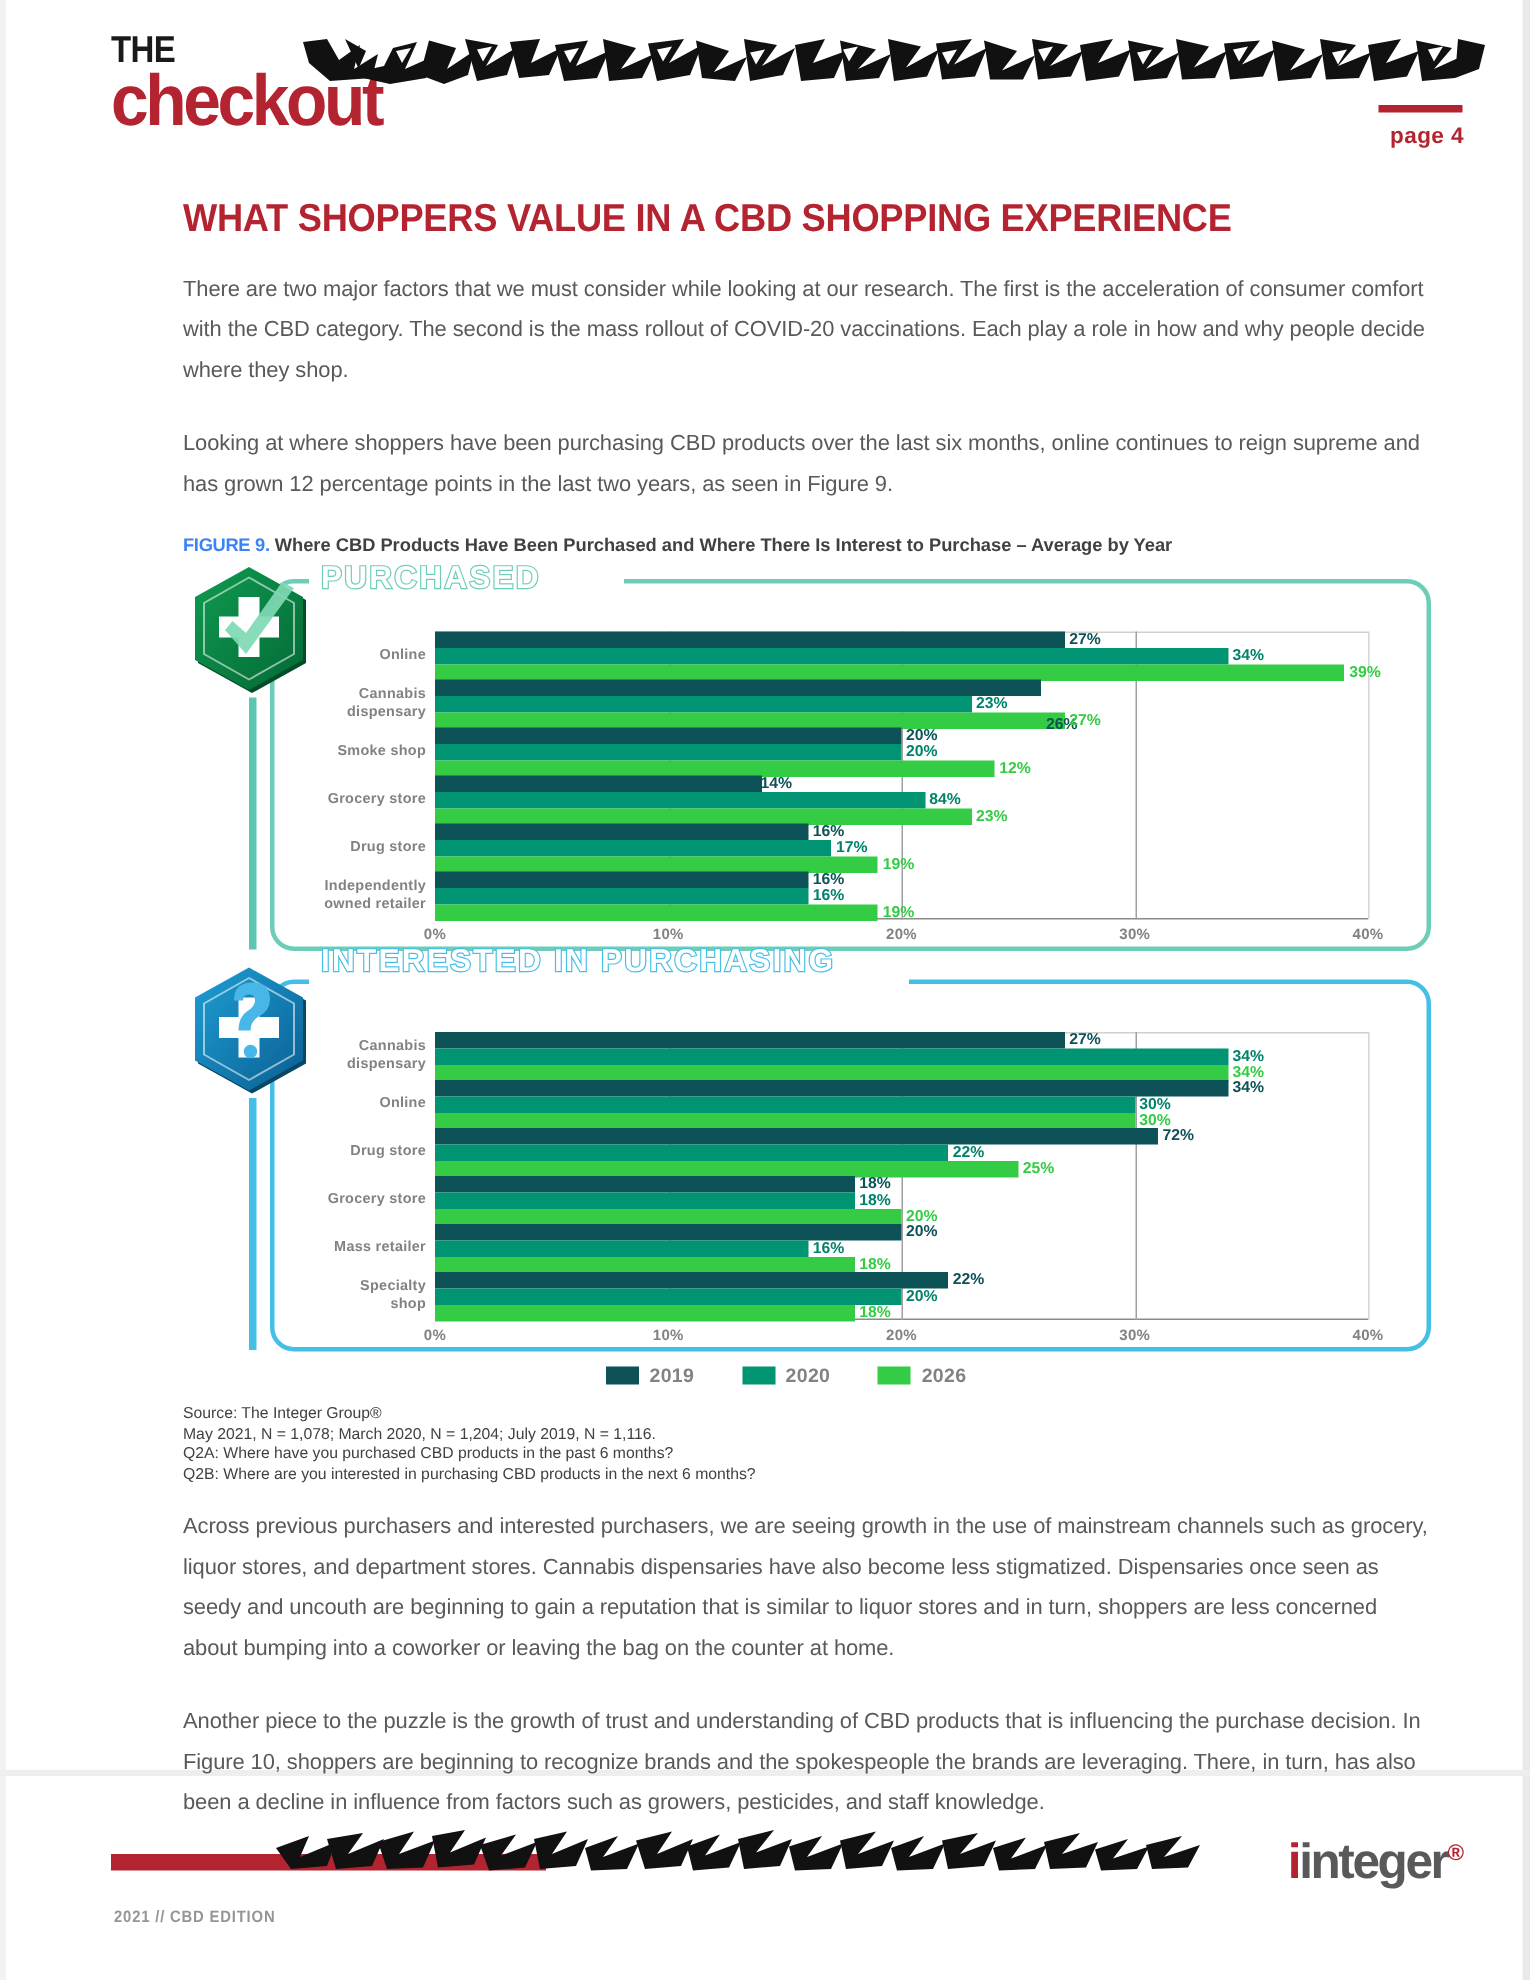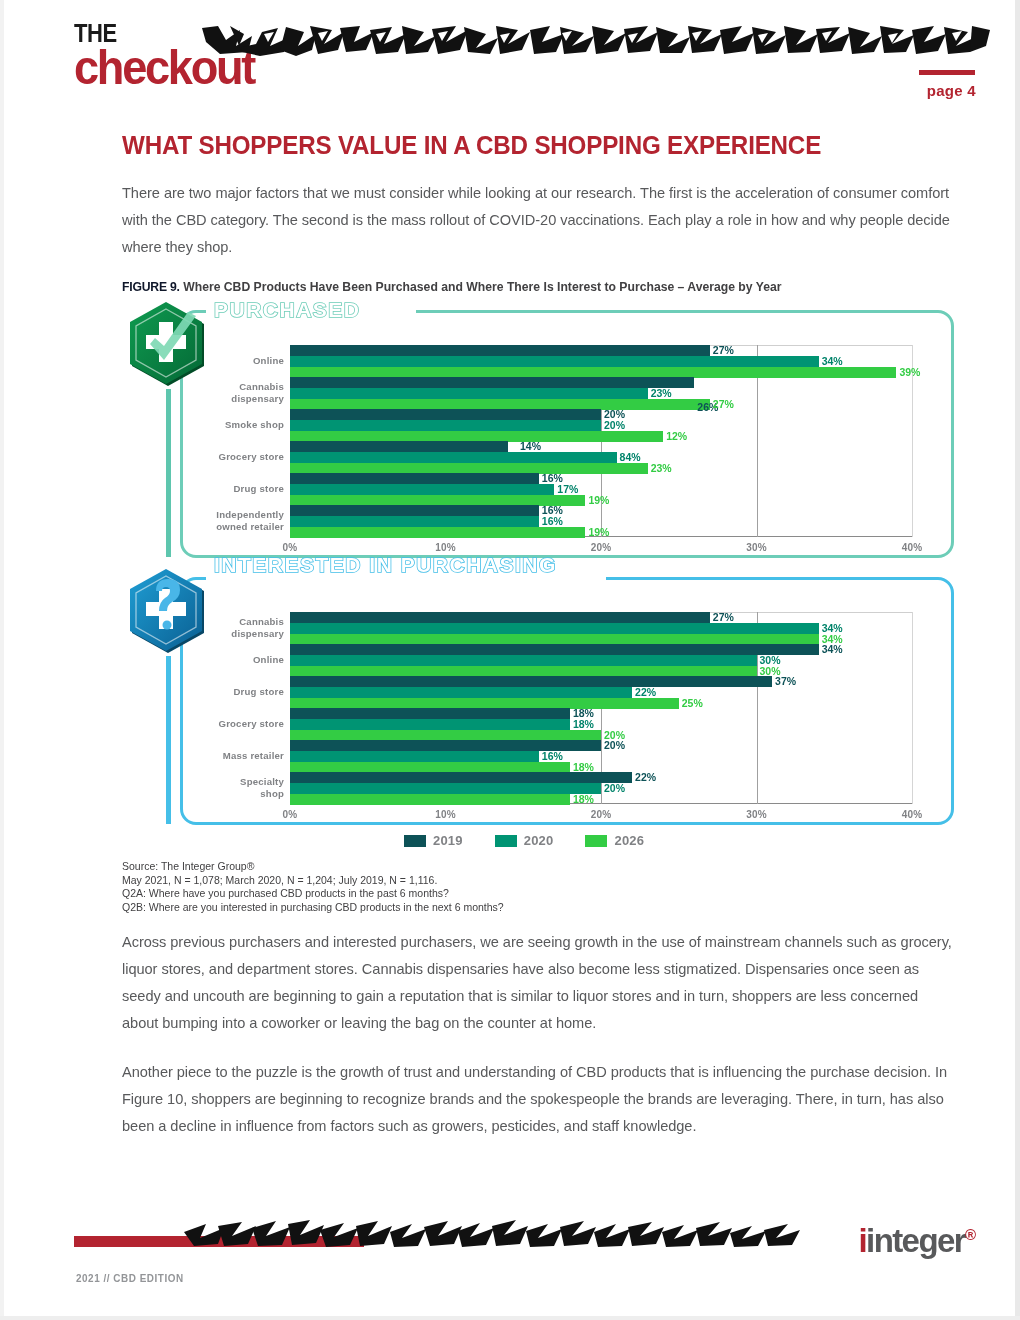--- a/index.html
+++ b/index.html
@@ -8,21 +8,21 @@
     font-family: "Liberation Sans", sans-serif;
     background: #ffffff;
     position: relative;
     overflow: hidden;
   }
 
   
   .page {
     position: absolute;
     left: 0; top: 0;
-    width: 1020px; height: 1320px;
+    width: 1020px; height: 1184px;
     background: #fff;
   }
   .page-edge-l { position:absolute; left:0; top:0; width:4px; height:1320px; background:#f2f2f2; }
   .page-edge-r { position:absolute; right:0; top:0; width:5px; height:1320px; background:#e9e9e9; }
   .page-edge-b { position:absolute; left:0; bottom:0; width:1020px; height:4px; background:#eeeeee; }
 
   
   .masthead { position:absolute; left:74px; top:22px; }
   .mast-the {
     font-family:"Liberation Sans", sans-serif;
@@ -75,21 +75,21 @@
     margin-bottom:22px;
     letter-spacing:-0.05px;
   }
 
   
   .fig-caption {
     font-size:12.2px; line-height:16px;
     color:#414042; font-weight:bold;
     margin-top:-4px; margin-bottom:10px;
   }
-  .fig-caption .fig-num { color:#0f172a; font-weight:bold; letter-spacing:-0.2px; }
+  .fig-caption .fig-num { color:#3b82f6; font-weight:bold; letter-spacing:-0.2px; }
 
   .chart-wrap { position:relative; width:832px; }
 
   
   .chart-frame {
     position:absolute;
     border:3px solid #6dcdb8;
     border-radius:16px;
   }
   .chart-frame.blue { border-color:#45bfe8; }
@@ -255,20 +255,21 @@
       </g>
     </svg>
   </div>
 
   <div class="page-num-rule"></div>
   <div class="page-num">page 4</div>
 
   <div class="content">
     <h1 class="section-title">WHAT SHOPPERS VALUE IN A CBD SHOPPING EXPERIENCE</h1>
     <p class="body">There are two major factors that we must consider while looking at our research. The first is the acceleration of consumer comfort with the CBD category. The second is the mass rollout of COVID-20 vaccinations. Each play a role in how and why people decide where they shop.</p>
+    <p class="body">Looking at where shoppers have been purchasing CBD products over the last six months, online continues to reign supreme and has grown 12 percentage points in the last two years, as seen in Figure 9.</p>
 
     <div class="fig-caption">
       <span class="fig-num">FIGURE 9.</span>
       <span>Where CBD Products Have Been Purchased and Where There Is Interest to Purchase – Average by Year</span>
     </div>
 
     <div class="chart-wrap" id="chart-wrap" style="height:600px;">
         <div class="chart-frame " style="left: 58px; top: 5px; width: 774px; height: 248px;"></div>
         <div class="frame-gap" style="left: 84px; top: 2px; position: absolute; height: 7px; width: 210px; background: rgb(255, 255, 255);"></div>
         <div class="banner-label " style="left: 92px; top: -7px;">PURCHASED</div>
@@ -323,21 +324,21 @@
         <div class="bar-val y2021" style="left: 777.45px; top: 61.5px;">39%</div>
         <div class="cat-label" style="left: 0px; width: 162px; top: 76px;">Cannabis<br>dispensary</div>
         <div class="bar-val y2019" style="left: 575.3px; top: 71.5px; margin-top: 25px;">26%</div>
         <div class="bar-val y2020" style="left: 528.65px; top: 82.5px;">23%</div>
         <div class="bar-val y2021" style="left: 590.85px; top: 93.5px;">27%</div>
         <div class="cat-label" style="left: 0px; width: 162px; top: 114px;">Smoke shop</div>
         <div class="bar-val y2019" style="left: 482px; top: 103.5px;">20%</div>
         <div class="bar-val y2020" style="left: 482px; top: 114.5px;">20%</div>
         <div class="bar-val y2021" style="left: 544.2px; top: 125.5px;">12%</div>
         <div class="cat-label" style="left: 0px; width: 162px; top: 146px;">Grocery store</div>
-        <div class="bar-val y2019" style="left: 398px; top: 135.5px;">14%</div>
+        <div class="bar-val y2019" style="left: 385px; top: 135.5px;">14%</div>
         <div class="bar-val y2020" style="left: 497.55px; top: 146.5px;">84%</div>
         <div class="bar-val y2021" style="left: 528.65px; top: 157.5px;">23%</div>
         <div class="cat-label" style="left: 0px; width: 162px; top: 178px;">Drug store</div>
         <div class="bar-val y2019" style="left: 419.8px; top: 167.5px;">16%</div>
         <div class="bar-val y2020" style="left: 435.35px; top: 178.5px;">17%</div>
         <div class="bar-val y2021" style="left: 466.45px; top: 189.5px;">19%</div>
         <div class="cat-label" style="left: 0px; width: 162px; top: 204px;">Independently<br>owned retailer</div>
         <div class="bar-val y2019" style="left: 419.8px; top: 199.5px;">16%</div>
         <div class="bar-val y2020" style="left: 419.8px; top: 210.5px;">16%</div>
         <div class="bar-val y2021" style="left: 466.45px; top: 221.5px;">19%</div>
@@ -392,21 +393,21 @@
         <div class="x-tick" style="left: 790px; top: 504px;">40%</div>
         <div class="cat-label" style="left: 0px; width: 162px; top: 311px;">Cannabis<br>dispensary</div>
         <div class="bar-val y2019" style="left: 590.85px; top: 306.5px;">27%</div>
         <div class="bar-val y2020" style="left: 699.7px; top: 317.5px;">34%</div>
         <div class="bar-val y2021" style="left: 699.7px; top: 328.5px;">34%</div>
         <div class="cat-label" style="left: 0px; width: 162px; top: 349px;">Online</div>
         <div class="bar-val y2019" style="left: 699.7px; top: 338.5px;">34%</div>
         <div class="bar-val y2020" style="left: 637.5px; top: 349.5px;">30%</div>
         <div class="bar-val y2021" style="left: 637.5px; top: 360.5px;">30%</div>
         <div class="cat-label" style="left: 0px; width: 162px; top: 381px;">Drug store</div>
-        <div class="bar-val y2019" style="left: 653.05px; top: 370.5px;">37%</div>
+        <div class="bar-val y2019" style="left: 653.05px; top: 370.5px;">72%</div>
         <div class="bar-val y2020" style="left: 513.1px; top: 381.5px;">22%</div>
         <div class="bar-val y2021" style="left: 559.75px; top: 392.5px;">25%</div>
         <div class="cat-label" style="left: 0px; width: 162px; top: 413px;">Grocery store</div>
         <div class="bar-val y2019" style="left: 450.9px; top: 402.5px;">18%</div>
         <div class="bar-val y2020" style="left: 450.9px; top: 413.5px;">18%</div>
         <div class="bar-val y2021" style="left: 482px; top: 424.5px;">20%</div>
         <div class="cat-label" style="left: 0px; width: 162px; top: 445px;">Mass retailer</div>
         <div class="bar-val y2019" style="left: 482px; top: 434.5px;">20%</div>
         <div class="bar-val y2020" style="left: 419.8px; top: 445.5px;">16%</div>
         <div class="bar-val y2021" style="left: 450.9px; top: 456.5px;">18%</div>

